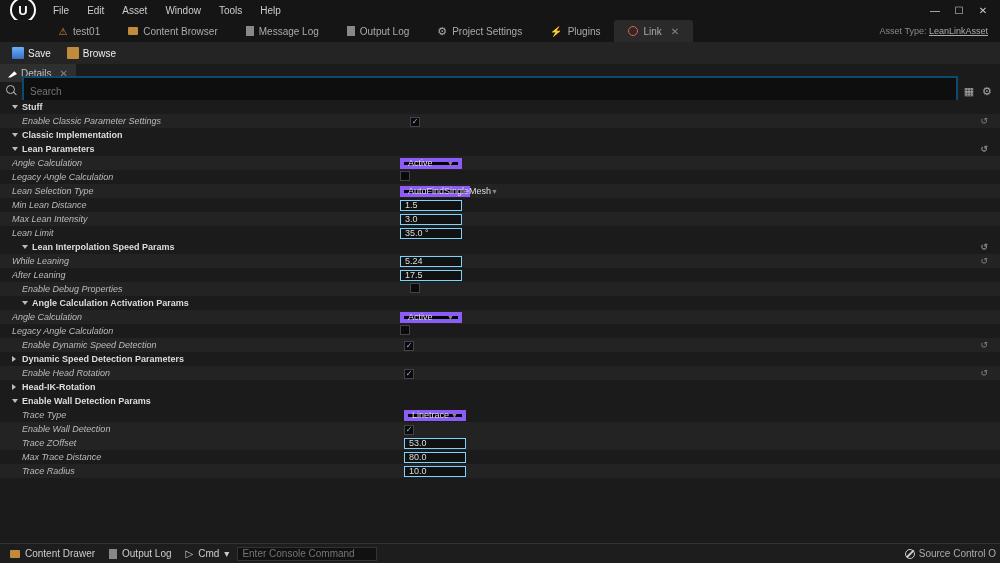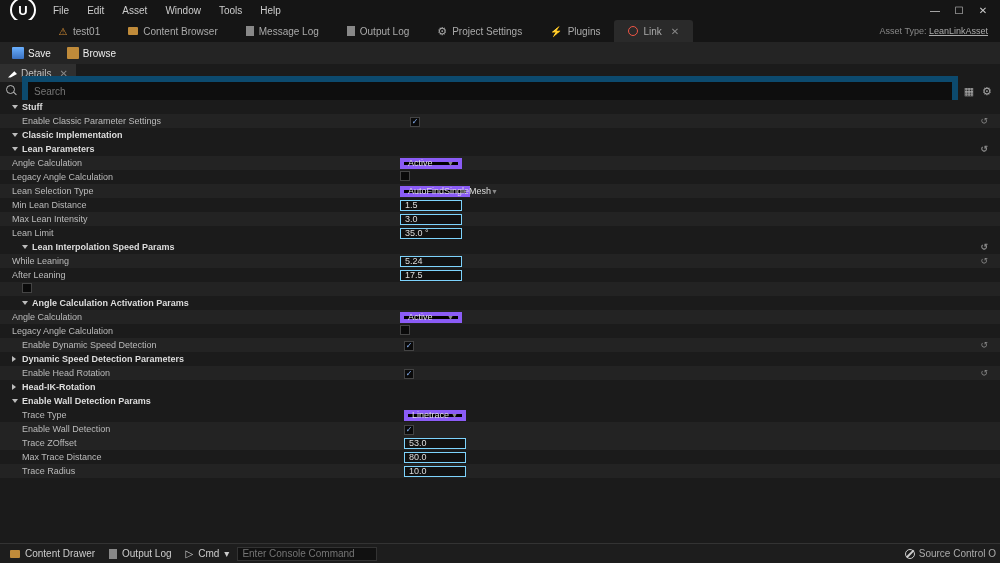--- a/index.html
+++ b/index.html
@@ -142,21 +142,21 @@
     display: flex;
     align-items: center;
     height: 18px;
     background: #1b1b1b;
     padding: 0 6px;
     gap: 4px;
   }
   .searchinput {
     flex: 1;
     background: #0e0e0e;
-    border: 6px solid #0c4a6e;
+    border: 2px solid #0c4a6e;
     color: #888;
     padding: 2px 6px;
     font-size: 10px;
     height: 31px;
     outline: none;
   }
   .searchbtn {
     width: 14px;
     height: 14px;
     display: flex;
@@ -218,21 +218,21 @@
     margin-right: 4px;
   }
   .tri.closed {
     border-top: 3px solid transparent;
     border-bottom: 3px solid transparent;
     border-left: 4px solid #bbb;
     border-right: none;
   }
   .indent1 { padding-left: 22px; }
   .indent2 { padding-left: 12px; }
-  .prop-label { flex: 0 0 388px; color: #bbb; }
+  .prop-label { flex: 0 0 388px; color: #bbb; font-style: italic; }
   .prop-val { flex: 0 0 65px; }
   .prop-reset { margin-left: auto; margin-right: 12px; color: #888; cursor: pointer; }
   .alt { background: #232323; }
   .checkbox {
     width: 10px;
     height: 10px;
     background: #0a0a0a;
     border: 1px solid #444;
     display: inline-flex;
     align-items: center;
@@ -485,20 +485,21 @@
   <div class="prop-row alt indent2">
     <span class="prop-label">While Leaning</span>
     <span class="prop-val"><span class="numbox">5.24</span></span>
     <span class="prop-reset">↺</span>
   </div>
   <div class="prop-row indent2">
     <span class="prop-label">After Leaning</span>
     <span class="prop-val"><span class="numbox">17.5</span></span>
   </div>
   <div class="prop-row alt indent1">
+    <span class="prop-label">Enable Debug Properties</span>
     <span class="prop-val"><span class="checkbox"></span></span>
   </div>
 
   <div class="cat-row indent1">
       <span class="tri"></span>
       <span>Angle Calculation Activation Params</span>
     </div>
   <div class="prop-row alt indent2">
     <span class="prop-label">Angle Calculation</span>
     <span class="prop-val"><span class="combo">

